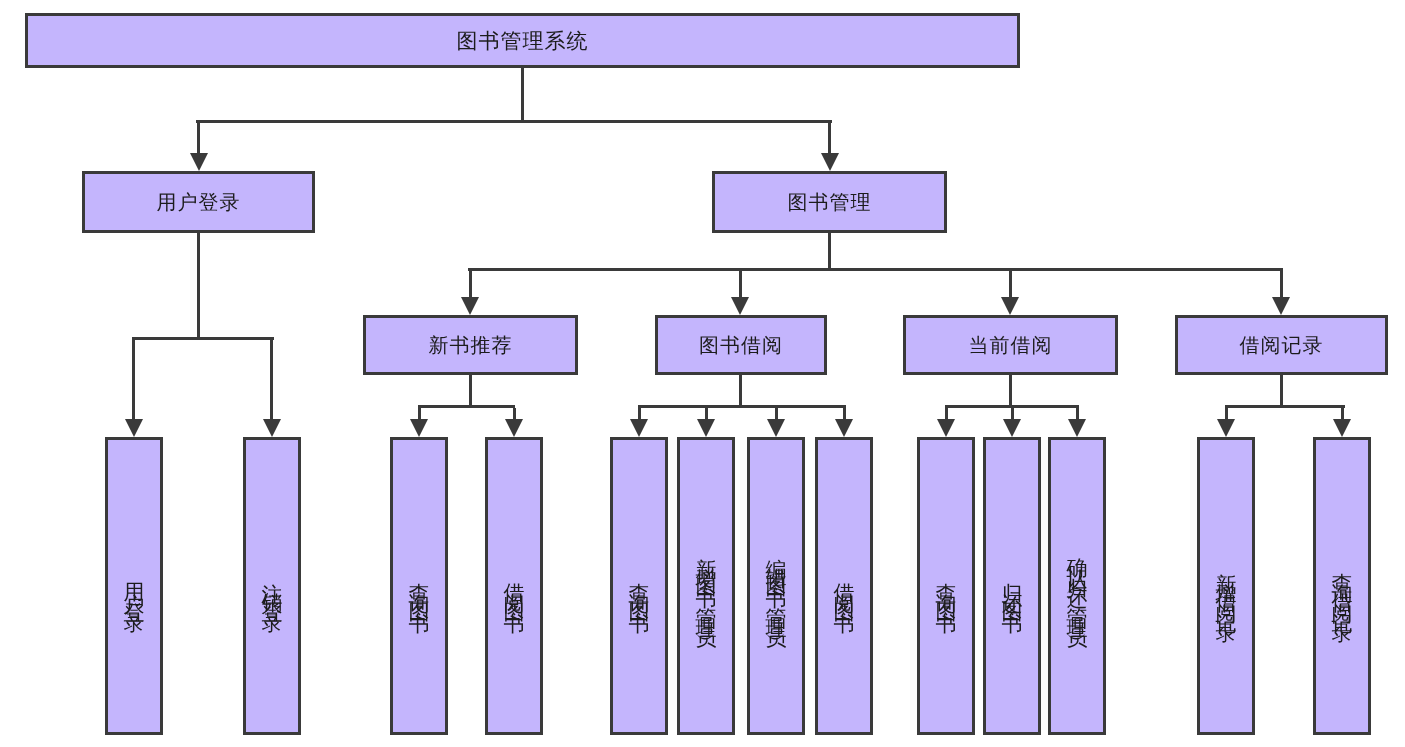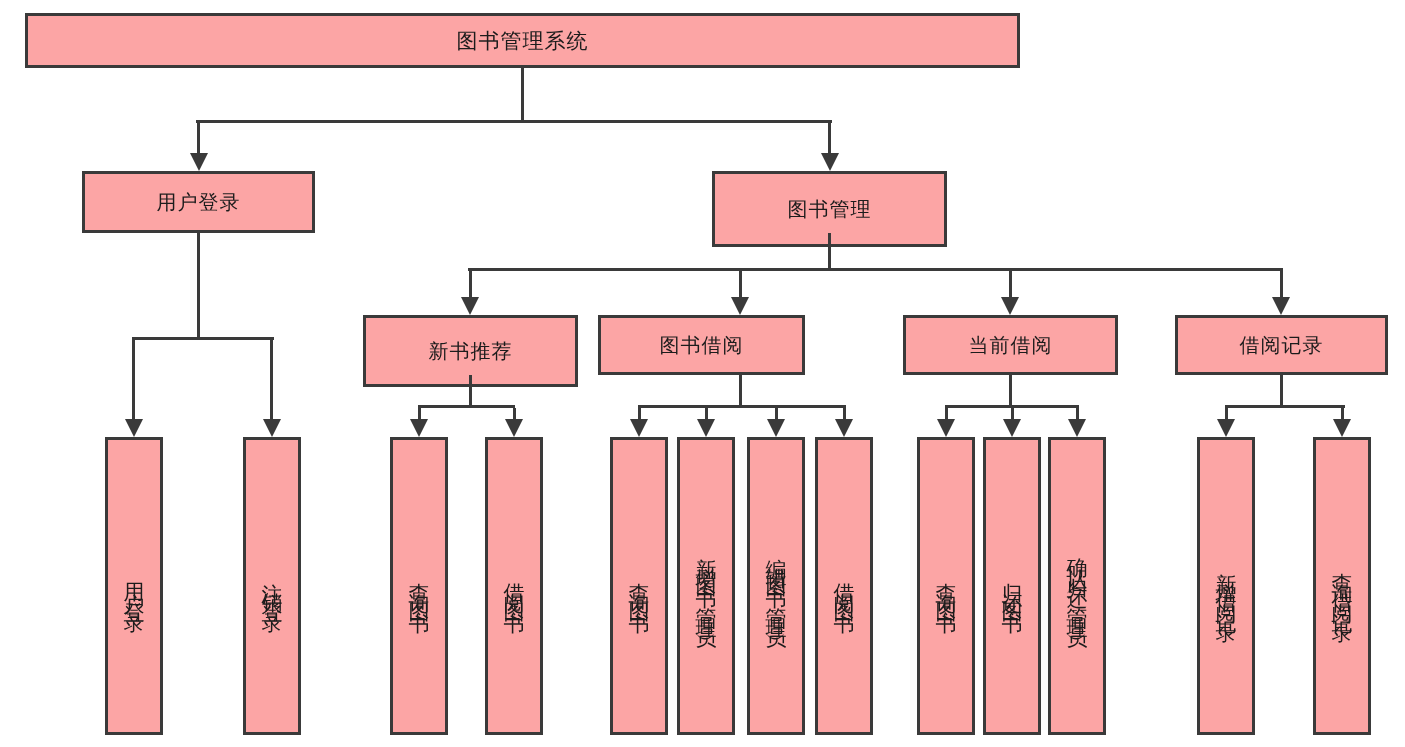--- a/index.html
+++ b/index.html
@@ -5,21 +5,21 @@
   html,body{margin:0;padding:0;background:#ffffff;}
   .canvas{
     position:relative;width:1405px;height:747px;overflow:hidden;
     background:var(--box-background,#ffffff);
     font-family:"Liberation Sans","DejaVu Sans",sans-serif;
     color:var(--text,#1c1c1c);
   }
   .box{
     position:absolute;box-sizing:border-box;
     border:3px solid var(--line,#3a3a3a);
-    background:#fca5a5;
+    background:#c4b5fd;
     display:flex;align-items:center;justify-content:center;
   }
   .hbox{font-size:20px;letter-spacing:1px;}
   .vbox{
     top:437px;width:58px;height:298px;
     display:block;
     writing-mode:vertical-rl;text-orientation:mixed;
     font-size:21px;letter-spacing:10px;
     text-align:center;line-height:52px;
     overflow:hidden;
@@ -45,21 +45,21 @@
   <div class="box hbox" style="left:25px;top:13px;width:995px;height:55px;font-size:21px">图书管理系统</div>
 
   <div class="vl" style="left:521px;top:68px;height:55px"></div>
   <div class="hl" style="left:196px;top:120px;width:636px"></div>
   <div class="vl" style="left:197px;top:121px;height:33px"></div>
   <div class="ar" style="left:190px;top:153px"></div>
   <div class="vl" style="left:828px;top:121px;height:33px"></div>
   <div class="ar" style="left:821px;top:153px"></div>
 
   <div class="box hbox" style="left:82px;top:171px;width:233px;height:62px">用户登录</div>
-  <div class="box hbox" style="left:712px;top:171px;width:235px;height:76px">图书管理</div>
+  <div class="box hbox" style="left:712px;top:171px;width:235px;height:62px">图书管理</div>
 
   <div class="vl" style="left:197px;top:233px;height:107px"></div>
   <div class="hl" style="left:132px;top:337px;width:142px"></div>
   <div class="vl" style="left:132px;top:340px;height:79px"></div>
   <div class="ar" style="left:125px;top:419px"></div>
   <div class="vl" style="left:270px;top:340px;height:79px"></div>
   <div class="ar" style="left:263px;top:419px"></div>
 
   <div class="box vbox" style="left:105px">用户登录</div>
   <div class="box vbox" style="left:243px">注销登录</div>
@@ -68,22 +68,22 @@
   <div class="hl" style="left:468px;top:268px;width:815px"></div>
   <div class="vl" style="left:469px;top:271px;height:26px"></div>
   <div class="ar" style="left:461px;top:297px"></div>
   <div class="vl" style="left:739px;top:271px;height:26px"></div>
   <div class="ar" style="left:731px;top:297px"></div>
   <div class="vl" style="left:1009px;top:271px;height:26px"></div>
   <div class="ar" style="left:1001px;top:297px"></div>
   <div class="vl" style="left:1280px;top:271px;height:26px"></div>
   <div class="ar" style="left:1272px;top:297px"></div>
 
-  <div class="box hbox" style="left:363px;top:315px;width:215px;height:72px">新书推荐</div>
-  <div class="box hbox" style="left:598px;top:315px;width:207px;height:60px">图书借阅</div>
+  <div class="box hbox" style="left:363px;top:315px;width:215px;height:60px">新书推荐</div>
+  <div class="box hbox" style="left:655px;top:315px;width:172px;height:60px">图书借阅</div>
   <div class="box hbox" style="left:1175px;top:315px;width:213px;height:60px">借阅记录</div>
   <div class="box hbox" style="left:903px;top:315px;width:215px;height:60px">当前借阅</div>
 
   <div class="vl" style="left:469px;top:375px;height:33px"></div>
   <div class="hl" style="left:418px;top:405px;width:97px"></div>
   <div class="vl" style="left:418px;top:408px;height:12px"></div>
   <div class="ar" style="left:410px;top:419px"></div>
   <div class="vl" style="left:513px;top:408px;height:12px"></div>
   <div class="ar" style="left:505px;top:419px"></div>
   <div class="box vbox" style="left:390px">查询图书</div>

